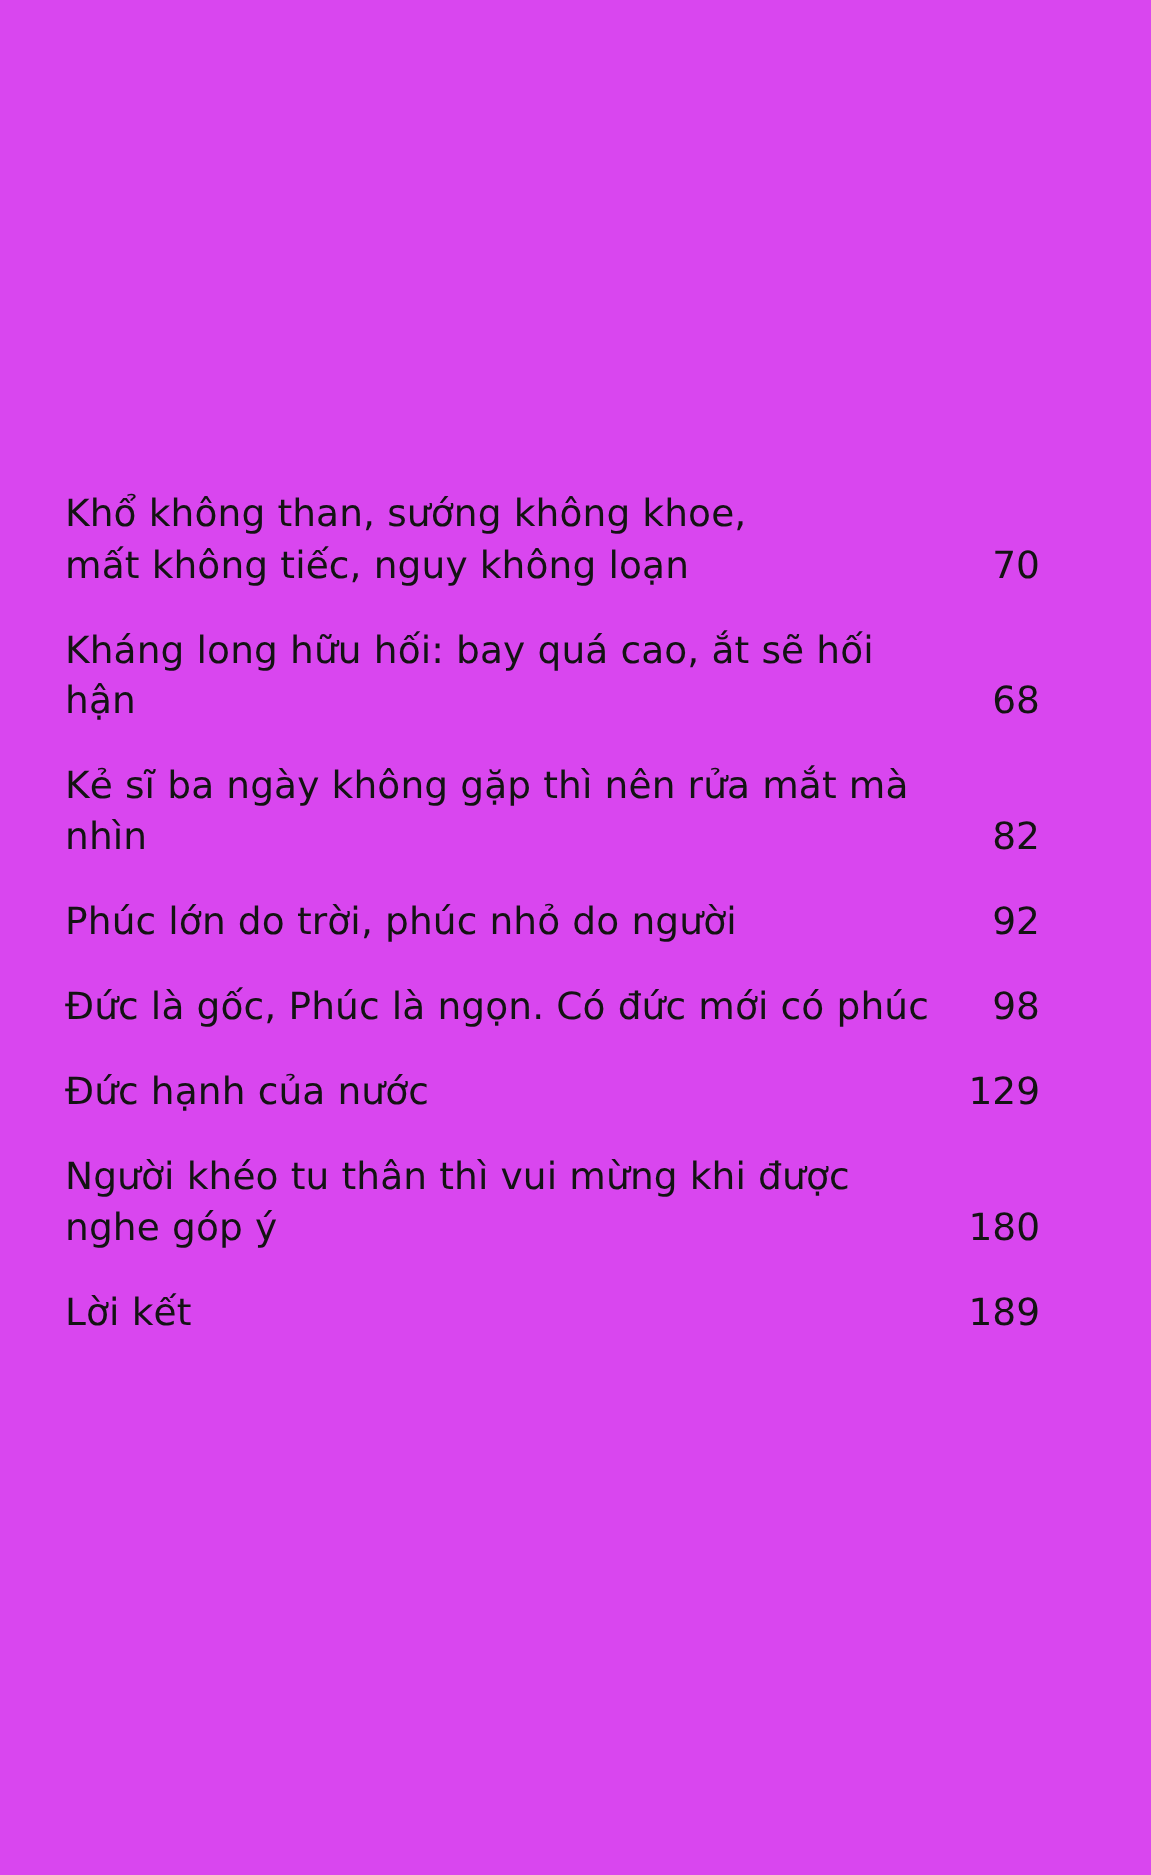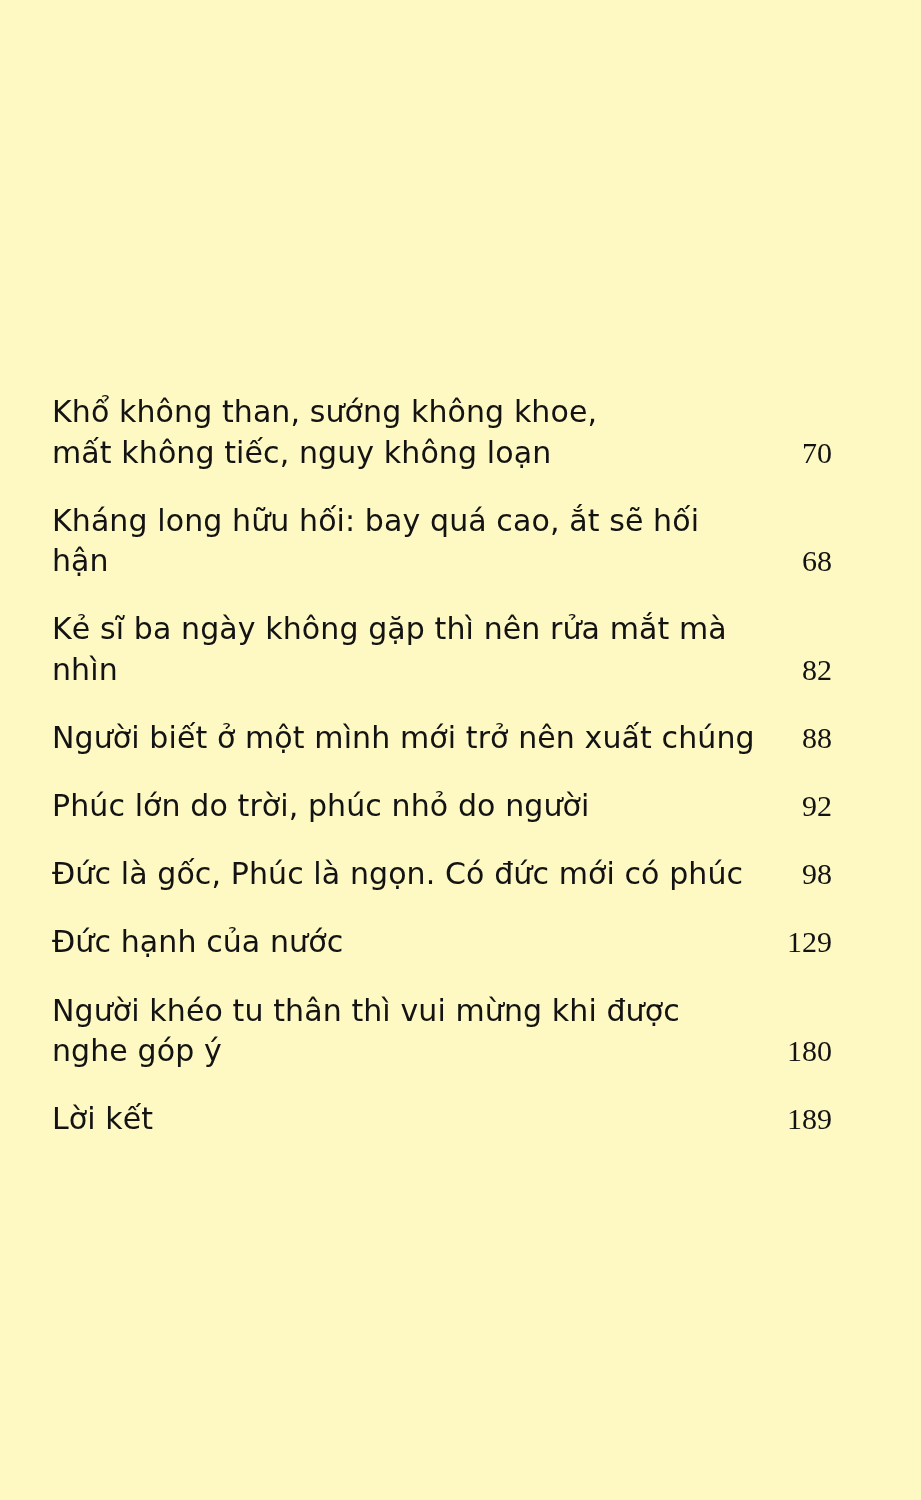--- a/index.html
+++ b/index.html
@@ -15,21 +15,21 @@
     color: #111111;
     overflow: hidden;
   }
 
   .page {
     position: absolute;
     left: 0;
     top: 0;
     width: 921px;
     height: 1500px;
-    background: #fef9c3;
+    background: #d946ef;
   }
 
   .toc {
     position: absolute;
     left: 52px;
     top: 392px;
     width: 780px;
   }
 
   .toc-entry {
@@ -51,21 +51,20 @@
   }
 
   .toc-page {
     font-size: 30px;
     font-weight: 400;
     color: #131313;
     flex: 0 0 auto;
     text-align: right;
     min-width: 62px;
     align-self: flex-end;
-    font-family: Liberation Serif, serif;
   }
 
   
   .toc-entry.two-line .toc-title {
     line-height: 1.35;
   }
 </style>
 </head>
 <body>
 
@@ -82,24 +81,20 @@
     <div class="toc-entry">
       <div class="toc-title">Kháng long hữu hối: bay quá cao, ắt sẽ hối hận</div>
       <div class="toc-page">68</div>
     </div>
 
     <div class="toc-entry">
       <div class="toc-title">Kẻ sĩ ba ngày không gặp thì nên rửa mắt mà nhìn</div>
       <div class="toc-page">82</div>
     </div>
 
-    <div class="toc-entry">
-      <div class="toc-title">Người biết ở một mình mới trở nên xuất chúng</div>
-      <div class="toc-page">88</div>
-    </div>
 
     <div class="toc-entry">
       <div class="toc-title">Phúc lớn do trời, phúc nhỏ do người</div>
       <div class="toc-page">92</div>
     </div>
 
     <div class="toc-entry">
       <div class="toc-title">Đức là gốc, Phúc là ngọn. Có đức mới có phúc</div>
       <div class="toc-page">98</div>
     </div>

